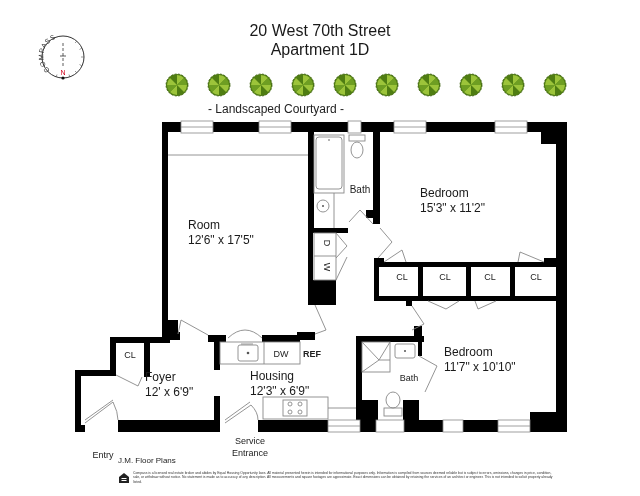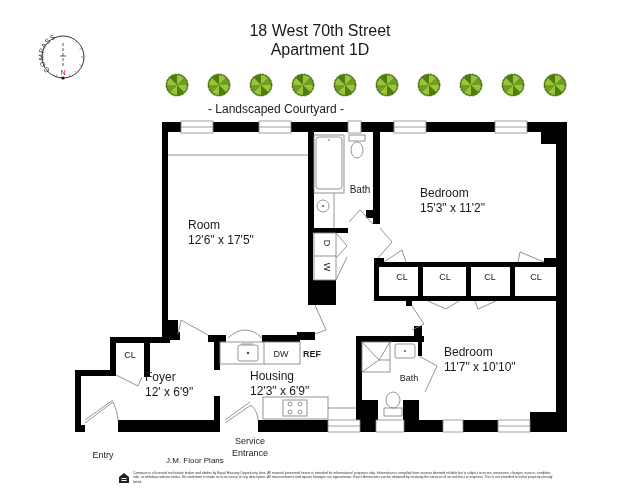--- a/index.html
+++ b/index.html
@@ -4,29 +4,29 @@
 <style>
   html, body { margin: 0; padding: 0; background: #ffffff; }
   body { width: 640px; height: 496px; position: relative; overflow: hidden;
          font-family: "Liberation Sans", sans-serif; color: #222; }
   .abs { position: absolute; }
   .title { left: 0; width: 640px; text-align: center; font-size: 16px; color: #1a1a1a; }
   .subtitle { left: 0; width: 552px; text-align: center; font-size: 12px; color: #222; }
   .room-label { position: absolute; text-align: left; font-size: 12px; line-height: 15px; color: #1a1a1a; white-space: nowrap; }
   .small-label { position: absolute; font-size: 9px; color: #222; text-align: center; white-space: nowrap; }
   .ext-label { position: absolute; font-size: 9px; color: #222; text-align: center; line-height: 12px; white-space: nowrap; }
-  .brand { position: absolute; left: 118px; top: 456px; font-size: 8px; color: #222; margin-left: 48px; }
+  .brand { position: absolute; left: 118px; top: 456px; font-size: 8px; color: #222; }
   .disclaimer { position: absolute; left: 133px; top: 471px; width: 420px; font-size: 3.4px; line-height: 4.4px; color: #333; }
   .eho { position: absolute; left: 118px; top: 472px; width: 12px; height: 12px; }
   svg.plan { position: absolute; left: 0; top: 0; }
 </style>
 </head>
 <body>
 
-<div class="abs title" style="top:22px;">18 West 70th Street</div>
+<div class="abs title" style="top:22px;">20 West 70th Street</div>
 <div class="abs title" style="top:41px;text-align:center;">Apartment 1D</div>
 
 <svg class="abs" style="left:30px;top:30px;" width="66" height="56" viewBox="0 0 66 56">
   <circle cx="33" cy="27" r="21" fill="#fff" stroke="#333" stroke-width="1"></circle>
   <g stroke="#555" stroke-width="0.6">
     <line x1="54" y1="27" x2="51" y2="27"></line>
       <line x1="52" y1="36" x2="49.5" y2="34.5"></line>
     <line x1="47" y1="43" x2="45" y2="41"></line>
       <line x1="40" y1="47" x2="39" y2="44.5"></line>
     <line x1="26" y1="47" x2="27" y2="44.5"></line>

